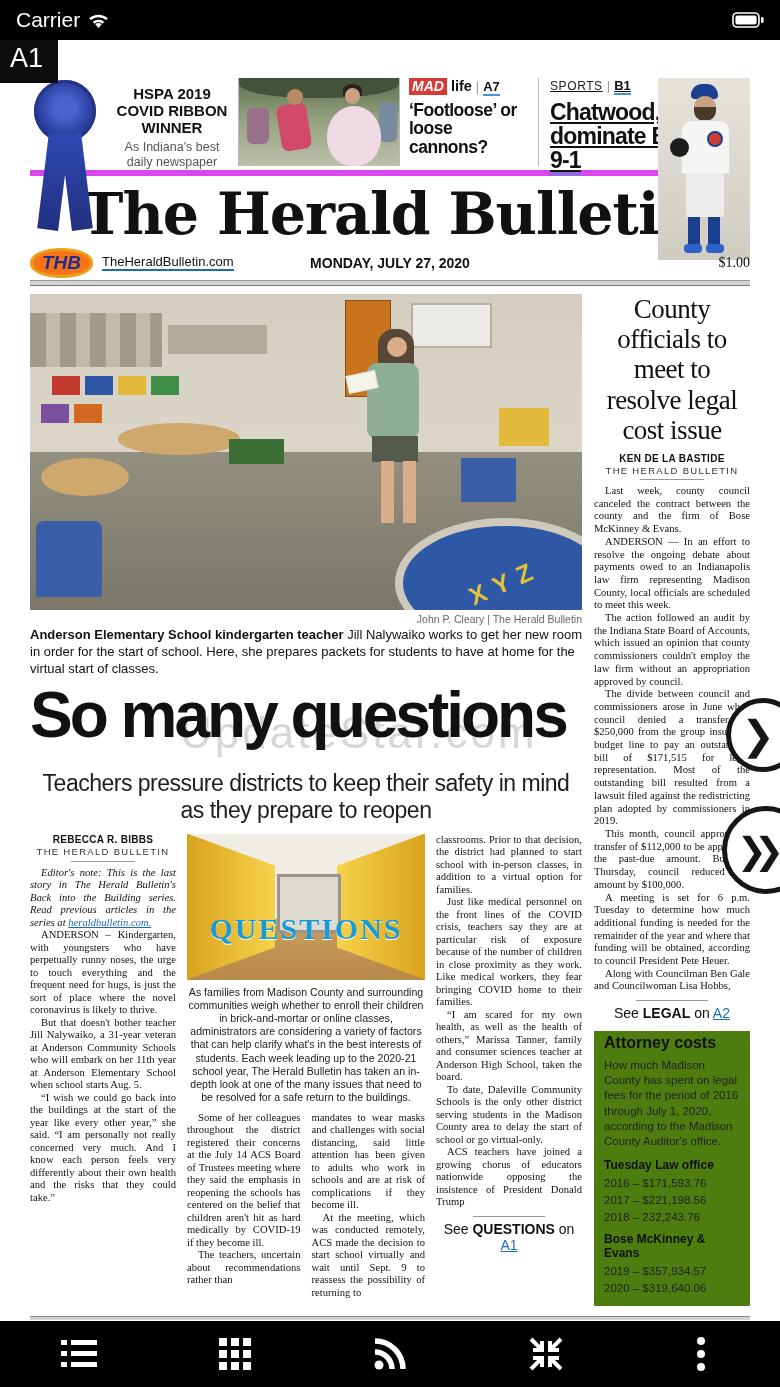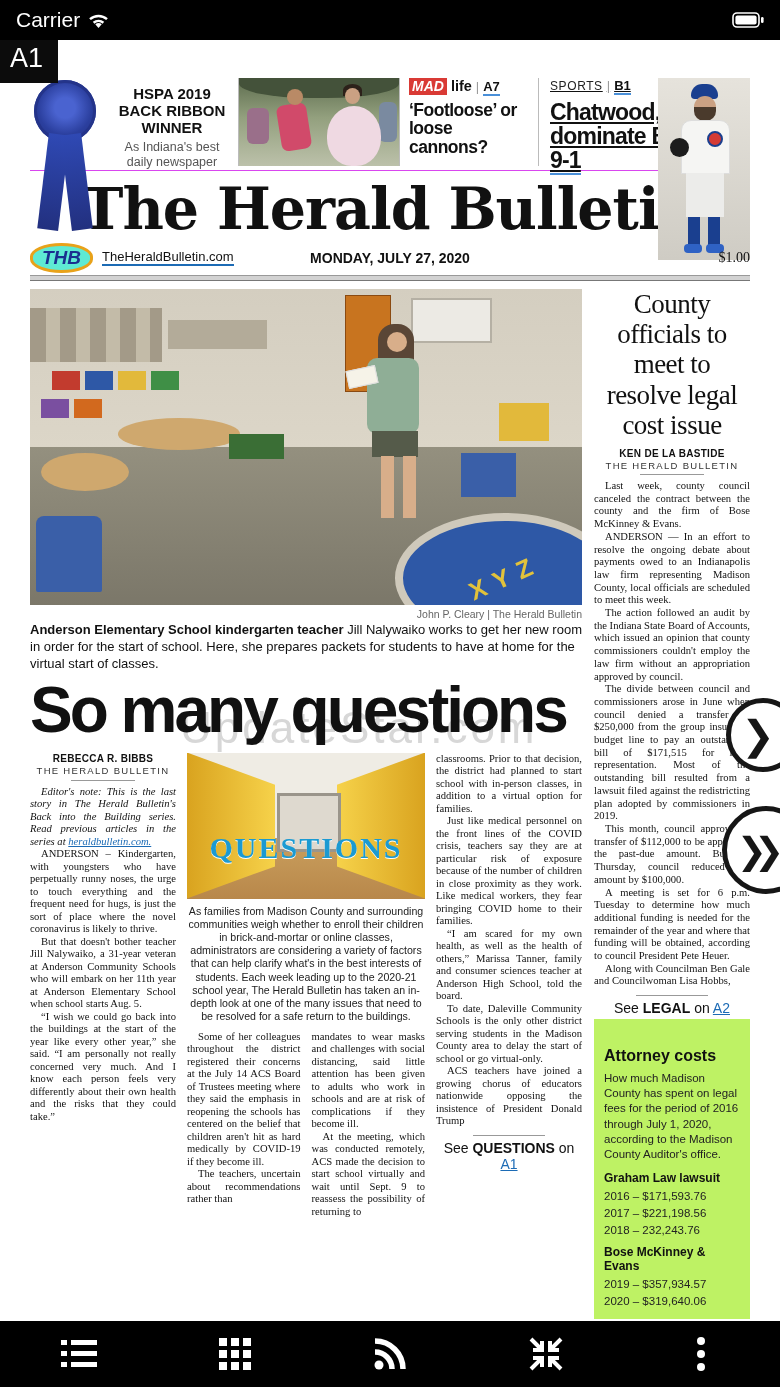--- a/index.html
+++ b/index.html
@@ -8,21 +8,21 @@
   
   .statusbar{height:40px;background:#000;color:#fff;display:flex;align-items:center;
              padding:0 16px;position:relative;}
   .sb-left{display:flex;align-items:center;gap:7px;z-index:1;font-size:21px;}
   .sb-time{position:absolute;left:0;right:0;text-align:center;font-weight:bold;font-size:22px;}
   .sb-batt{margin-left:auto;z-index:1;display:flex;align-items:center;}
   .page-label{position:absolute;top:40px;left:0;z-index:9;background:#0c0c0c;color:#fff;
               font-size:27px;padding:3px 15px 9px 10px;}
   
   .paper{padding:0 30px;}
-  .teasers{display:flex;margin-top:38px;height:92px;border-bottom:1px solid #d946ef;position:relative;}
+  .teasers{display:flex;margin-top:38px;height:92px;border-bottom:6px solid #d946ef;position:relative;}
   .ribbon{position:absolute;left:0;top:2px;width:74px;height:180px;z-index:2;}
   .ros{width:62px;height:62px;border-radius:50%;margin-left:4px;
        background:radial-gradient(circle at 50% 45%,#4a63d0 22%,#2b3f9e 58%,#22307f 100%);
        box-shadow:0 0 0 3px #24348a inset;}
   .tail{position:absolute;top:54px;width:21px;height:96px;background:linear-gradient(#2f49b4,#22307f);}
   .t1{left:13px;transform:rotate(7deg);}
   .t2{left:36px;transform:rotate(-7deg);}
   .award-text{margin-left:86px;width:112px;text-align:center;padding-top:8px;}
   .award-bold{font-weight:bold;font-size:15px;line-height:1.12;}
   .award-sub{color:#555;font-size:12.5px;line-height:1.15;margin-top:4px;}
@@ -61,21 +61,21 @@
   .cb-glove{left:12px;top:60px;width:19px;height:19px;background:#1c1c1c;border-radius:50%;}
   .cb-pants{left:28px;top:95px;width:38px;height:44px;background:#ececea;}
   .cb-s1{left:30px;top:139px;width:12px;height:28px;background:#1a3f8f;}
   .cb-s2{left:50px;top:139px;width:12px;height:28px;background:#1a3f8f;}
   .cb-f1{left:26px;top:166px;width:18px;height:9px;background:#2f62c4;border-radius:4px;}
   .cb-f2{left:48px;top:166px;width:18px;height:9px;background:#2f62c4;border-radius:4px;}
   .nameplate{font-family:"DejaVu Serif",serif;font-weight:bold;font-size:57px;text-align:center;
              margin:8px 0 2px;letter-spacing:-1px;line-height:1.05;}
   .datebar{display:flex;align-items:center;position:relative;height:34px;}
   .thb{font-style:italic;font-weight:bold;color:#1a2f8f;font-size:19px;border:3px solid #e8a21a;
-       border-radius:50%/46%;padding:1px 9px;background:#5eead4;z-index:1;}
+       border-radius:50%/46%;padding:1px 9px;background:#f97316;z-index:1;}
   .site{margin-left:9px;color:#111;font-size:13px;border-bottom:2px solid #1c6bb5;
         text-decoration:none;z-index:1;cursor:pointer;}
   .date{position:absolute;left:0;right:0;text-align:center;font-weight:bold;font-size:14px;}
   .price{margin-left:auto;font-size:14px;font-family:"Liberation Serif",serif;z-index:1;}
   .thickrule{height:4px;background:#d2d2d2;border-top:1px solid #999;border-bottom:1px solid #777;
              margin-bottom:8px;}
   
   .mainrow{display:flex;gap:12px;}
   .mleft{width:552px;flex:none;}
   .mright{flex:1;min-width:0;}
@@ -139,21 +139,21 @@
   .gcap{font-family:"Liberation Sans",sans-serif !important;font-size:10.6px;line-height:1.25;
         text-align:center;margin:6px 0 7px !important;text-indent:0 !important;color:#222;}
   .subcols{display:flex;gap:11px;}
   .scol{flex:1;min-width:0;}
   .jump{font-family:"Liberation Sans",sans-serif;font-size:14px;text-align:center;margin-top:7px;text-indent:0;}
   .jumprule{width:72px;height:1px;background:#999;margin:0 auto 4px;}
   .jump a{color:#1c6bb5;text-decoration:underline;cursor:pointer;}
   .chead{font-family:"Liberation Serif",serif;font-weight:400;font-size:27px;line-height:1.12;
          text-align:center;margin:0 0 8px;letter-spacing:-.5px;}
   .mright p{font-size:10.6px;line-height:1.2;text-align:justify;}
-  .attbox{background:#bef264;padding:28px 10px 12px;margin-top:3px;font-family:"Liberation Sans",sans-serif;}
+  .attbox{background:#4d7c0f;padding:3px 10px 12px;margin-top:10px;font-family:"Liberation Sans",sans-serif;}
   .att-title{font-weight:bold;font-size:16px;margin-bottom:6px;}
   .att-intro{font-size:11.5px;line-height:1.32;color:#222;}
   .att-group{font-weight:bold;font-size:12px;margin-top:9px;}
   .att-row{font-size:11.5px;margin-top:5px;color:#222;}
   
   .sectionrule{height:3px;background:#d2d2d2;border-top:1px solid #888;margin:10px 0 5px;}
   .bhead{font-family:"Liberation Serif",serif;font-weight:400;font-size:39px;letter-spacing:-1px;
          margin:2px 0 10px;text-align:center;white-space:nowrap;}
   .bcols{display:flex;gap:10px;font-family:"Liberation Serif",serif;font-size:10.6px;line-height:1.2;
          text-align:justify;}
@@ -208,21 +208,21 @@
 <div class="paper">
 
   <div class="teasers">
     <div class="ribbon">
       <div class="tail t1"></div>
         <div class="tail t2"></div>
         <div class="ros"></div>
     </div>
     <div class="award-text">
       <div class="award-bold">HSPA 2019</div>
-      <div class="award-bold">BACK RIBBON</div>
+      <div class="award-bold">COVID RIBBON</div>
       <div class="award-bold">WINNER</div>
       <div class="award-sub">As Indiana's best daily newspaper</div>
     </div>
     <div class="prom">
       <div class="pb pr-fol"></div>
         <div class="pb pr-c1"></div>
         <div class="pb pr-c2"></div>
       <div class="pb pr-jk"></div>
         <div class="pb pr-h1"></div>
       <div class="pb pr-dress"></div>
@@ -301,20 +301,21 @@
             <span>XYZ</span>
           </div>
       </div>
       <div class="credit">John P. Cleary | The Herald Bulletin</div>
       <p class="caption"><b>Anderson Elementary School kindergarten teacher</b><span> Jill Nalywaiko works to get her new room in order for the start of school. Here, she prepares packets for students to have at home for the virtual start of classes.</span></p>
 
       <div class="headwrap">
         <span class="watermark">UpdateStar.com</span>
         <h2 class="bighead">So many questions</h2>
       </div>
+      <div class="subhead">Teachers pressure districts to keep their safety in mind as they prepare to reopen</div>
 
       <div class="cols">
         <div class="colA">
           <div class="byline">
             <div class="by-name">REBECCA R. BIBBS</div>
             <div class="by-org">THE HERALD BULLETIN</div>
             <div class="byrule"></div>
           </div>
           <p class="ednote"><i><span>Editor's note: This is the last story in The Herald Bulletin's Back into the Building series. Read previous articles in the series at </span><a class="ilink">heraldbulletin.com.</a></i></p>
           <p>ANDERSON – Kindergarten, with youngsters who have perpetually runny noses, the urge to touch everything and the frequent need for hugs, is just the sort of place where the novel coronavirus is likely to thrive.</p>
@@ -336,21 +337,21 @@
             </div>
             <div class="scol">
               <p class="noindent">mandates to wear masks and challenges with social distancing, said little attention has been given to adults who work in schools and are at risk of complications if they become ill.</p>
               <p>At the meeting, which was conducted remotely, ACS made the decision to start school virtually and wait until Sept. 9 to reassess the possibility of returning to</p>
             </div>
           </div>
         </div>
         <div class="colC">
           <p class="noindent">classrooms. Prior to that decision, the district had planned to start school with in-person classes, in addition to a virtual option for families.</p>
           <p>Just like medical personnel on the front lines of the COVID crisis, teachers say they are at particular risk of exposure because of the number of children in close proximity as they work. Like medical workers, they fear bringing COVID home to their families.</p>
-          <p>“I am scared for my own health, as well as the health of others,” Marissa Tanner, family and consumer sciences teacher at Anderson High School, told the board.</p>
+          <p>“I am scared for my own health, as well as the health of others,” Marissa Tanner, family and consumer sciences teacher at Anderson High School, taken the board.</p>
           <p>To date, Daleville Community Schools is the only other district serving students in the Madison County area to delay the start of school or go virtual-only.</p>
           <p>ACS teachers have joined a growing chorus of educators nationwide opposing the insistence of President Donald Trump</p>
           <div class="jump">
             <div class="jumprule"></div>
             <span>See </span><b>QUESTIONS</b><span> on </span><a>A1</a>
           </div>
         </div>
       </div>
     </div>
 
@@ -368,21 +369,21 @@
       <p>This month, council approved a transfer of $112,000 to be applied to the past-due amount. But on Thursday, council reduced the amount by $100,000.</p>
       <p>A meeting is set for 6 p.m. Tuesday to determine how much additional funding is needed for the remainder of the year and where that funding will be obtained, according to council President Pete Heuer.</p>
       <p>Along with Councilman Ben Gale and Councilwoman Lisa Hobbs,</p>
       <div class="jump">
         <div class="jumprule"></div>
         <span>See </span><b>LEGAL</b><span> on </span><a>A2</a>
       </div>
       <div class="attbox">
         <div class="att-title">Attorney costs</div>
         <div class="att-intro">How much Madison County has spent on legal fees for the period of 2016 through July 1, 2020, according to the Madison County Auditor's office.</div>
-        <div class="att-group">Graham Law lawsuit</div>
+        <div class="att-group">Tuesday Law office</div>
         <div class="att-row">2016 – $171,593.76</div>
         <div class="att-row">2017 – $221,198.56</div>
         <div class="att-row">2018 – 232,243.76</div>
         <div class="att-group">Bose McKinney &amp; Evans</div>
         <div class="att-row">2019 – $357,934.57</div>
         <div class="att-row">2020 – $319,640.06</div>
       </div>
     </aside>
   </div>
 

